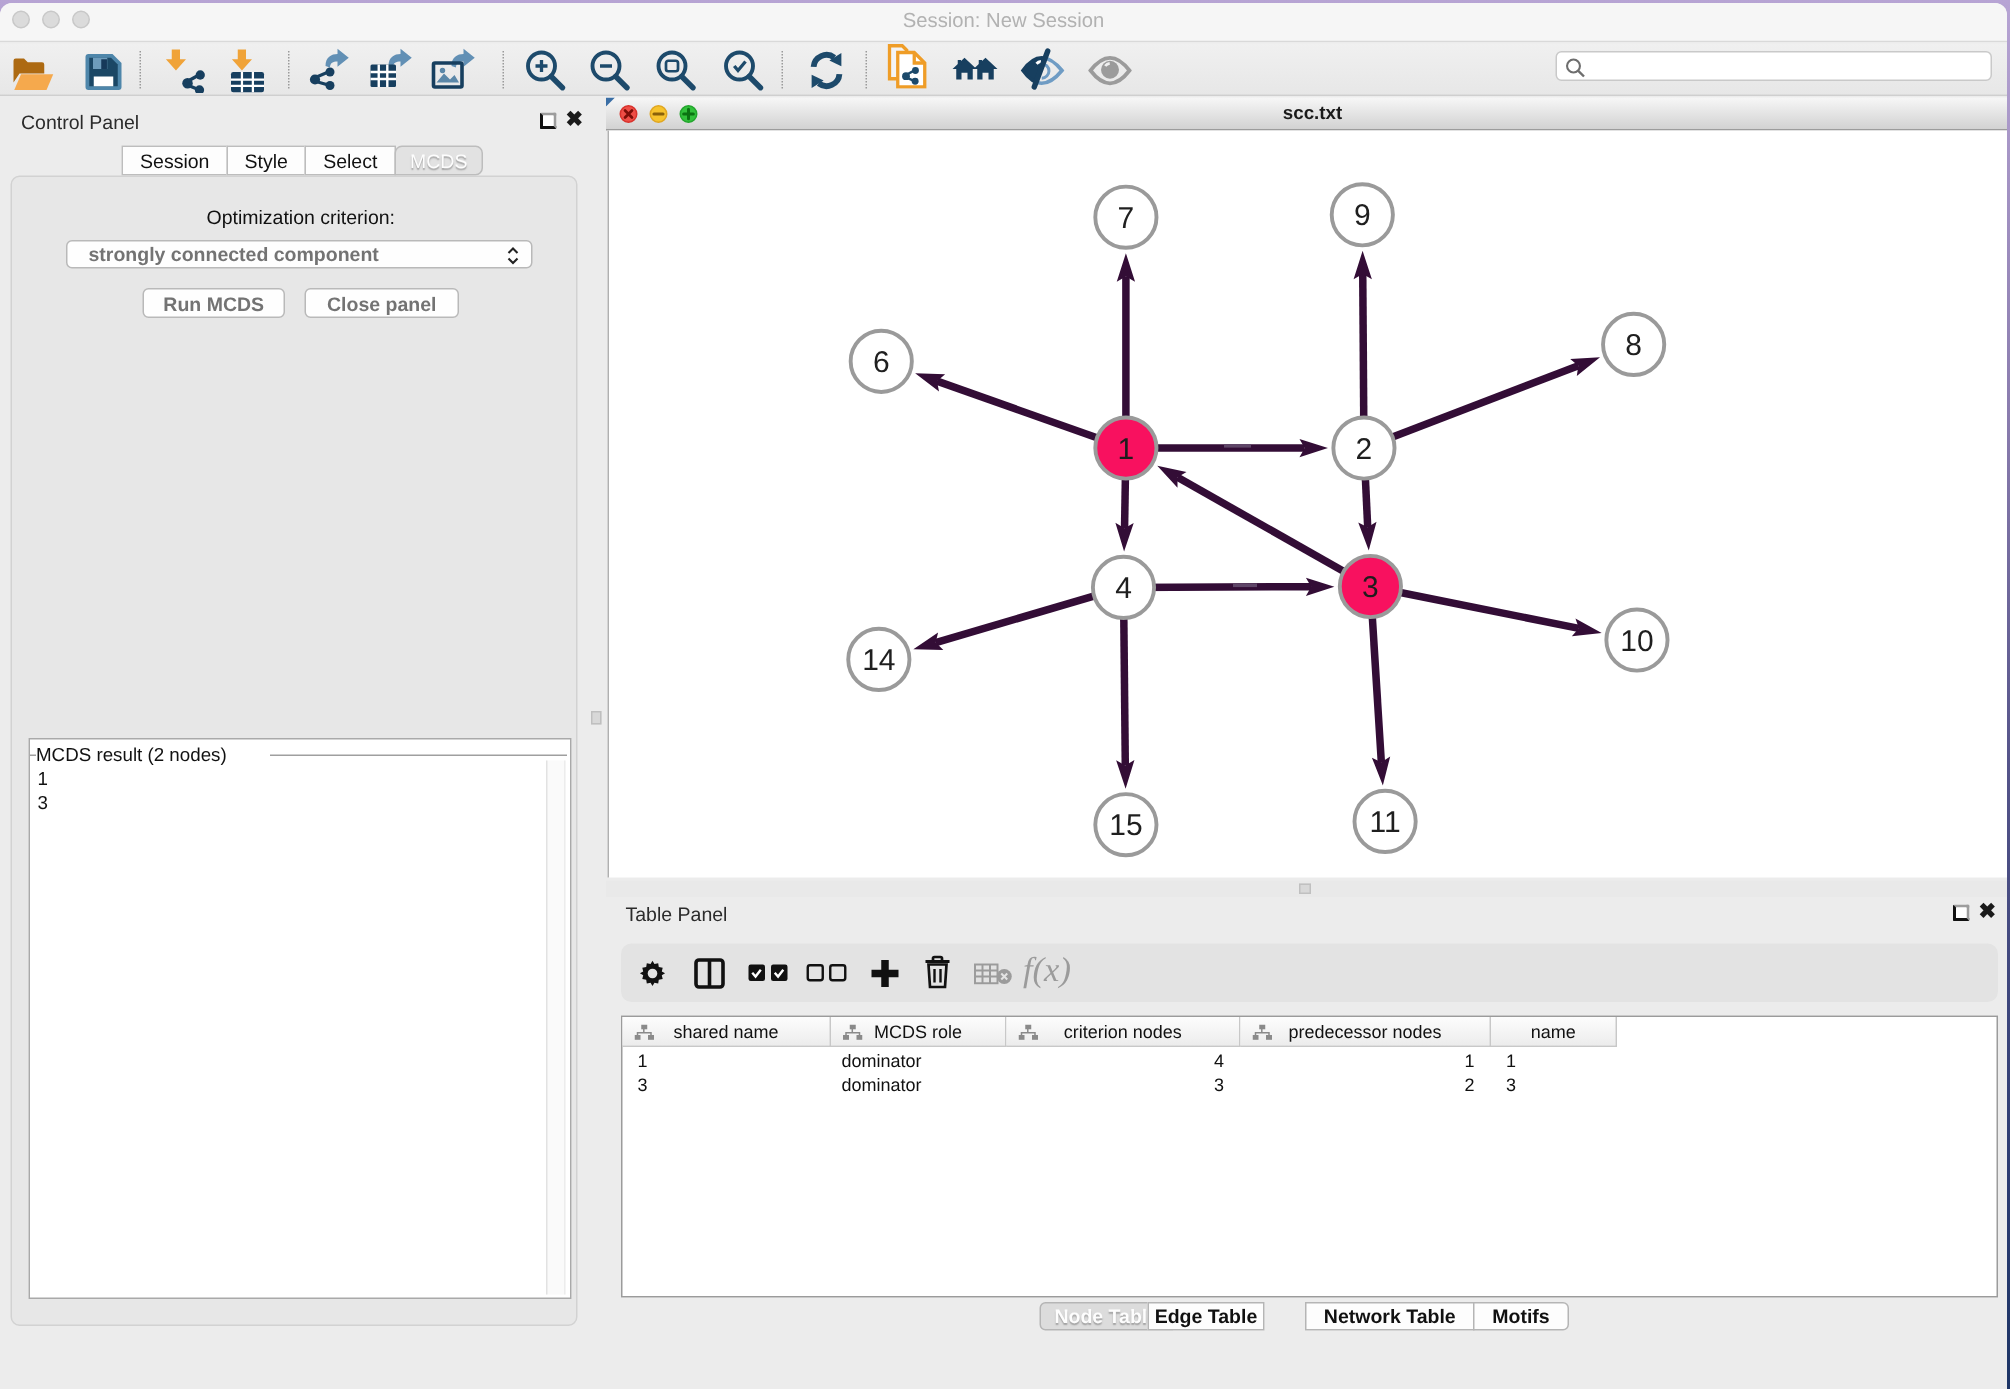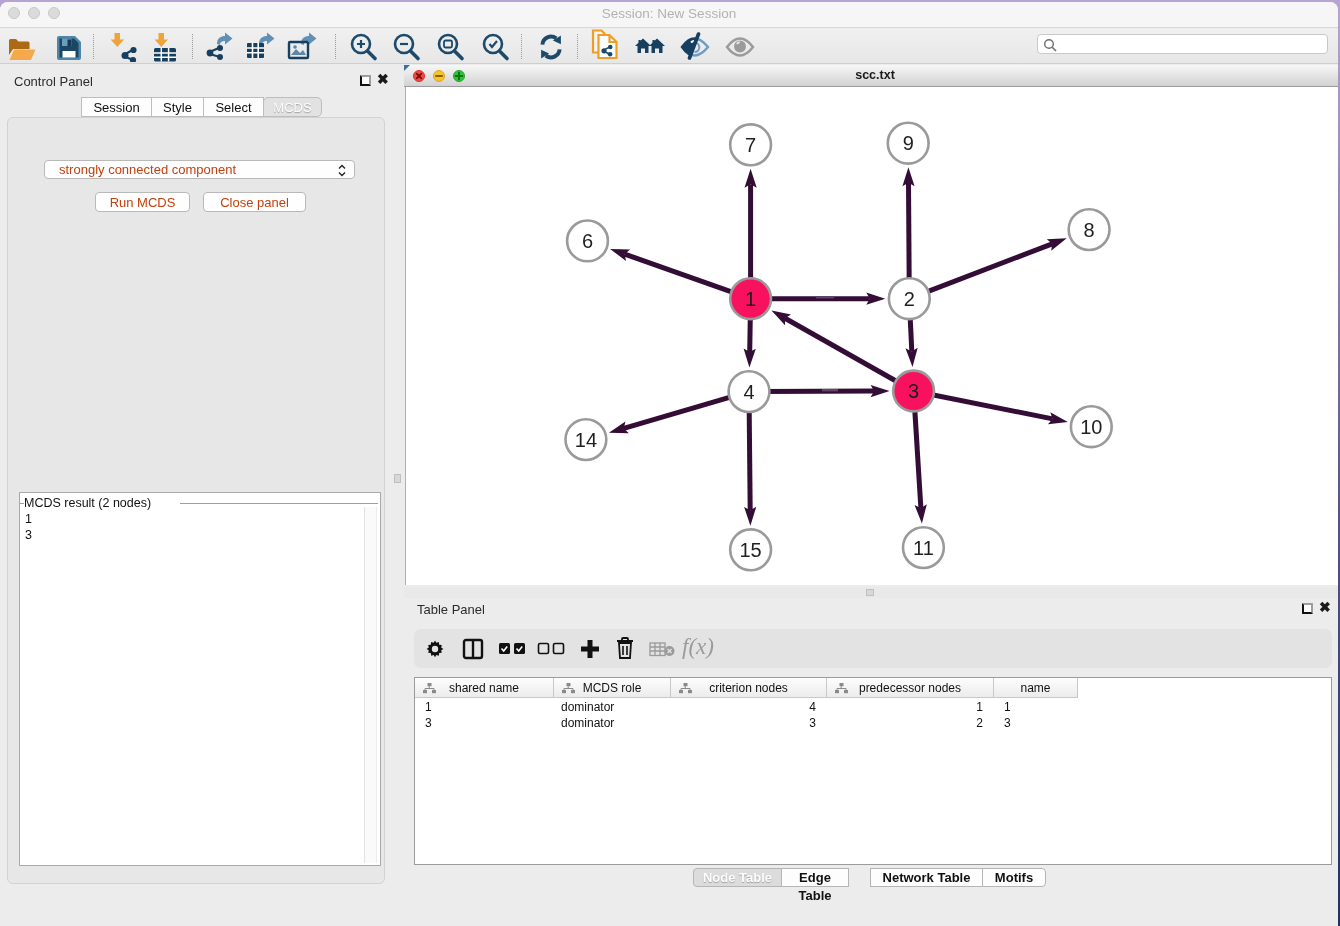--- a/index.html
+++ b/index.html
@@ -15,21 +15,21 @@
 .tsep { position:absolute; top:5px; height:25px; width:0; border-left:1px dotted #9a9a9a; }
 .ticon { position:absolute; top:3px; }
 .searchbox { position:absolute; left:1037px; top:5px; width:291px; height:20px; background:#fff; border:1px solid #c9c9c9; border-radius:4px; }
 
 .cp { position:absolute; left:0; top:63px; width:392px; height:827px; background:#ececec; }
 .panel-head { font-size:13px; color:#2b2b2b; }
 .sq-btn { position:absolute; width:11px; height:11px; border:2px solid; border-color:#9d9d9d #9d9d9d #111 #111; border-radius:1px; background:#fff; }
 .x-btn { position:absolute; font-size:14px; color:#1a1a1a; font-weight:bold; }
 .tab { position:absolute; top:0; height:20px; background:#fdfdfd; border:1px solid #bdbdbd; font-size:13px; color:#111; text-align:center; line-height:19px; }
 .cp-content { position:absolute; left:7px; top:52px; width:378px; height:767px; background:#e7e7e7; border:1px solid #d2d2d2; border-radius:6px; }
-.btn { position:absolute; background:#fefefe; border:1px solid #b9b9b9; border-radius:4px; font-size:13px; color:#c2410c; text-align:center; }
+.btn { position:absolute; background:#fefefe; border:1px solid #b9b9b9; border-radius:4px; font-size:13px; color:#737373; text-align:center;font-weight:bold; }
 
 .netframe { position:absolute; left:404px; top:63px; width:934px; height:522px; }
 .net-titlebar { position:absolute; left:0; top:0; width:100%; height:22px; background:linear-gradient(#f7f7f7,#d2d2d2); border-bottom:1px solid #9c9c9c; box-sizing:content-box; height:21px; }
 .net-title { position:absolute; top:3px; width:100%; text-align:center; font-size:12.5px; font-weight:bold; color:#1a1a1a; }
 .light { position:absolute; top:5px; width:12px; height:12px; border-radius:50%; }
 .canvas { position:absolute; left:1px; top:22px; width:933px; height:498px; background:#fff; border-left:1px solid #b0b0b0; }
 
 .hdiv { position:absolute; left:404px; top:585px; width:934px; height:11px; background:#e9e9e9; }
 
 .tp { position:absolute; left:404px; top:596px; width:934px; height:294px; background:#ececec; }
@@ -211,20 +211,21 @@
     <div class="panel-head" style="position:absolute;left:14px;top:9px;text-align:right;">Control Panel</div>
     <div class="sq-btn" style="left:360px;top:10px;"></div>
     <div class="x-btn" style="left:377px;top:6px;">✖</div>
     <div style="position:absolute;left:81px;top:32px;height:20px;">
       <div class="tab" style="left:0px; width:71px;">Session</div>
       <div class="tab" style="left:70px; width:53px;">Style</div>
       <div class="tab" style="left:122px; width:61px;">Select</div>
       <div class="tab" style="left:182px; width:59px; background:#e2e2e2; color:#fdfdfd; text-shadow:0 1px 1px #a0a0a0; border-color:#bdbdbd; border-radius:5px 5px 5px 0;">MCDS</div>
     </div>
     <div class="cp-content"></div>
+    <div style="position:absolute;left:8px;top:72px;width:385px;text-align:center;font-size:13px;color:#111;">Optimization criterion:</div>
     <div class="btn" style="left:44px;top:95px;width:311px;height:19px;text-align:left;line-height:18px;padding-left:14px;">strongly connected component
       <svg style="position:absolute;right:7px;top:3px;" width="10" height="13" viewBox="0 0 10 13">
           <path d="M2 4.6 L5 1.6 L8 4.6" fill="none" stroke="#222" stroke-width="1.4"></path>
           <path d="M2 8.4 L5 11.4 L8 8.4" fill="none" stroke="#222" stroke-width="1.4"></path>
         </svg>
     </div>
     <div class="btn" style="left:95px;top:127px;width:95px;height:20px;line-height:19px;">Run MCDS</div>
     <div class="btn" style="left:203px;top:127px;width:103px;height:20px;line-height:19px;">Close panel</div>
 
     <div style="position:absolute;left:19px;top:427px;width:362px;height:374px;background:#fff;border:1px solid #a9a9a9;">
@@ -420,19 +421,19 @@
       <div class="td" style="left:146px;top:37px;">dominator</div>
       <div class="td" style="left:256px;top:21px;width:145px;text-align:right;">4</div>
       <div class="td" style="left:256px;top:37px;width:145px;text-align:right;">3</div>
       <div class="td" style="left:412px;top:21px;width:156px;text-align:right;">1</div>
       <div class="td" style="left:412px;top:37px;width:156px;text-align:right;">2</div>
       <div class="td" style="left:589px;top:21px;">1</div>
       <div class="td" style="left:589px;top:37px;">3</div>
     </div>
     <div id="btabs" style="position:absolute;left:289px;top:270px;height:20px;">
       <div class="btab" style="left:0;width:89px;background:#dcdcdc;color:#fdfdfd;text-shadow:0 1px 1px #a0a0a0;border-radius:4px 0 0 4px;">Node Table</div>
-      <div class="btab" style="left:88px;width:68px;">Edge Table</div>
+      <div class="btab" style="left:72px;width:78px;">Edge Table</div>
       <div class="btab" style="left:177px;width:113px;">Network Table</div>
       <div class="btab" style="left:289px;width:64px;border-radius:0 4px 4px 0;">Motifs</div>
     </div>
   </div>
 
 </div>
 
 </body></html>

